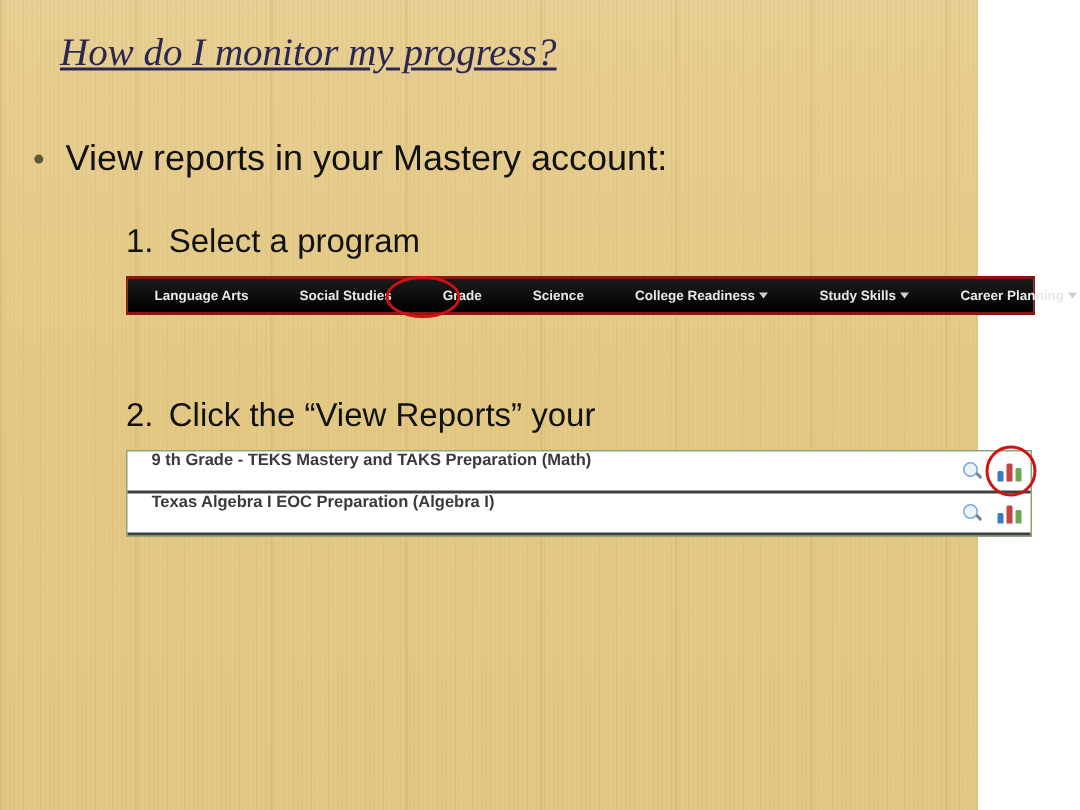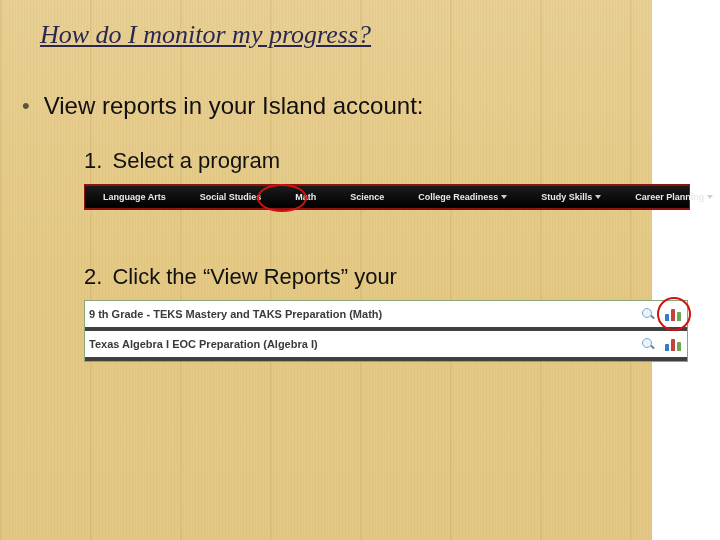--- a/index.html
+++ b/index.html
@@ -115,25 +115,24 @@
   
   .reports-wrap {
     margin-top: 10px;
     width: 604px;
     border: 1px solid #8aa77a;
     background: #fff;
     box-sizing: border-box;
   }
   .report-row {
     display: flex;
-    align-items: center;
     justify-content: space-between;
-    border-bottom: 4px solid #404040;
+    border-bottom: 2px solid #404040;
     height: 26px;
-    padding: 0 6px 0 4px;
+    padding: 0 6px 0 16px;
   }
   .report-row:last-child { border-bottom: none; }
   .report-label {
     font-size: 11px;
     color: #3a3a3a;
     font-weight: bold;
     white-space: nowrap;
     overflow: hidden;
     text-overflow: ellipsis;
   }
@@ -179,38 +178,38 @@
 </style>
 </head>
 <body>
 
 <div class="slide">
 
   <div class="title">How do I monitor my progress?</div>
 
   <div class="bullet-row">
     <div class="bullet-dot">•</div>
-    <div class="bullet-text">View reports in your Island account:</div>
+    <div class="bullet-text">View reports in your Mastery account:</div>
   </div>
 
   <div class="step-block step1">
     <div class="step-line">
       <span class="step-num">1.</span>
       <span class="step-text">Select a program</span>
     </div>
     <div class="prog-wrap" style="position:relative;">
       <div class="prog-nav">
         <div class="prog-item">
           <span>Language Arts</span>
         </div>
         <div class="prog-item">
           <span>Social Studies</span>
         </div>
         <div class="prog-item" style="position:relative;">
-          <span>Math</span>
+          <span>Grade</span>
         </div>
         <div class="prog-item">
           <span>Science</span>
         </div>
         <div class="prog-item">
           <span>College Readiness</span>
           <span class="caret"></span>
         </div>
         <div class="prog-item">
           <span>Study Skills</span>

